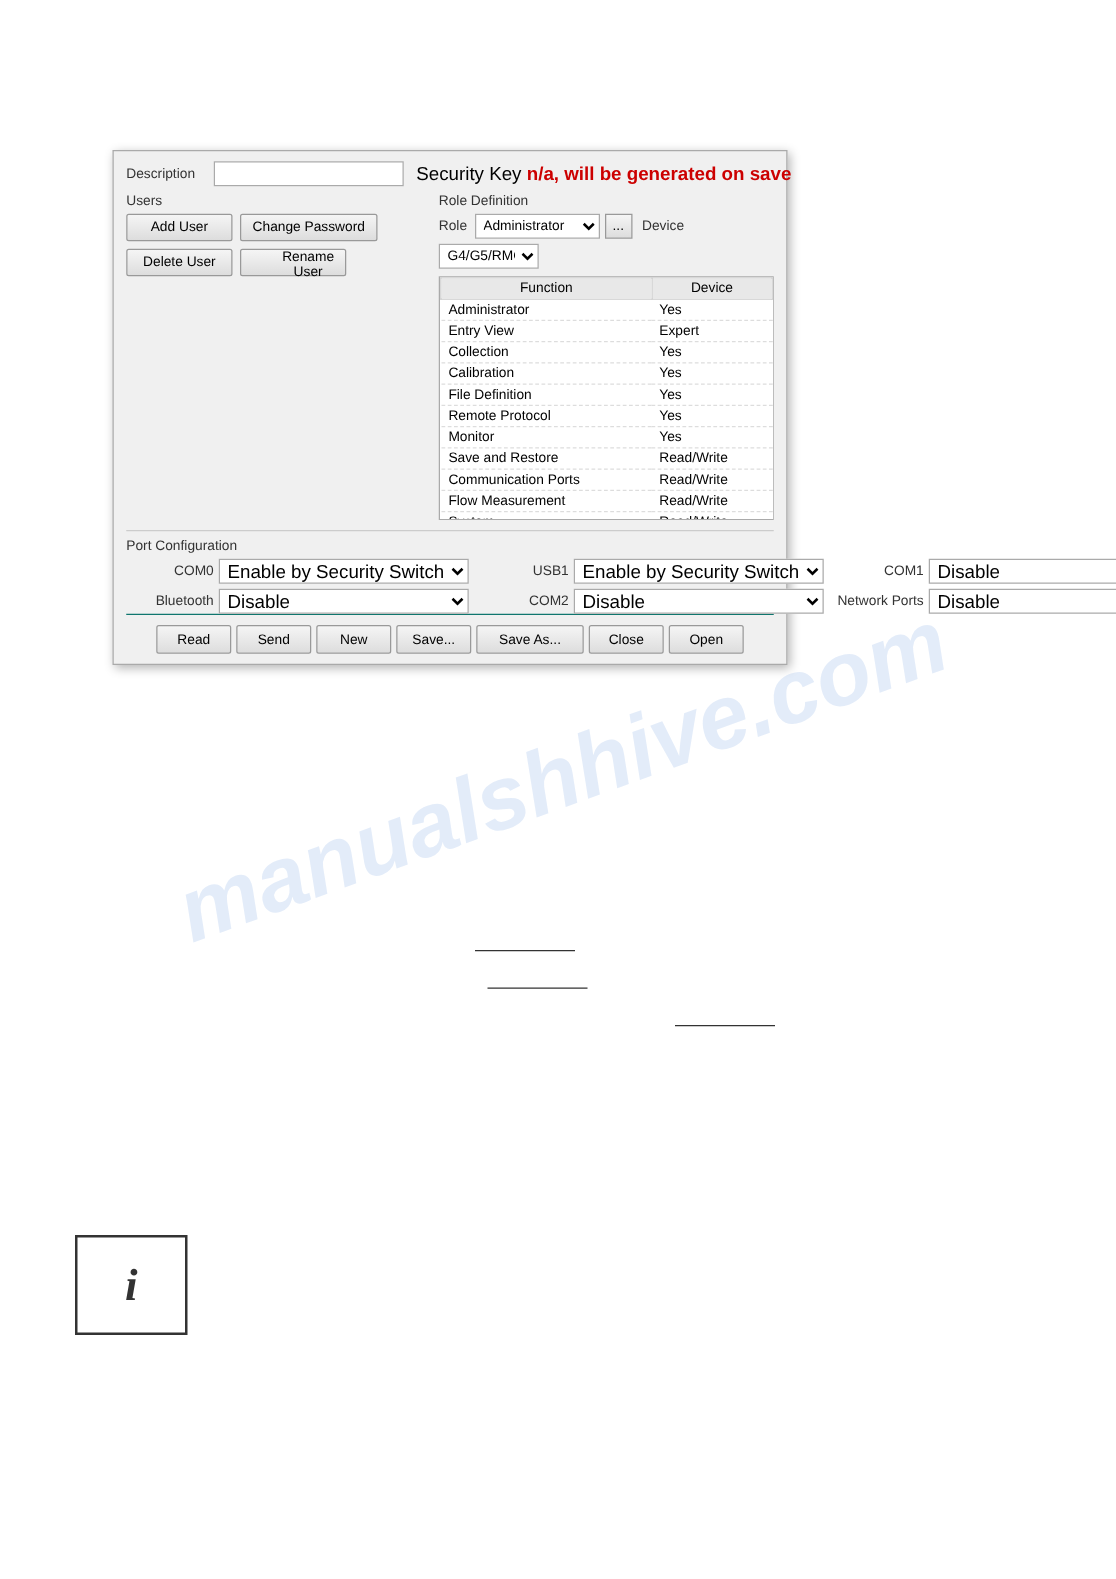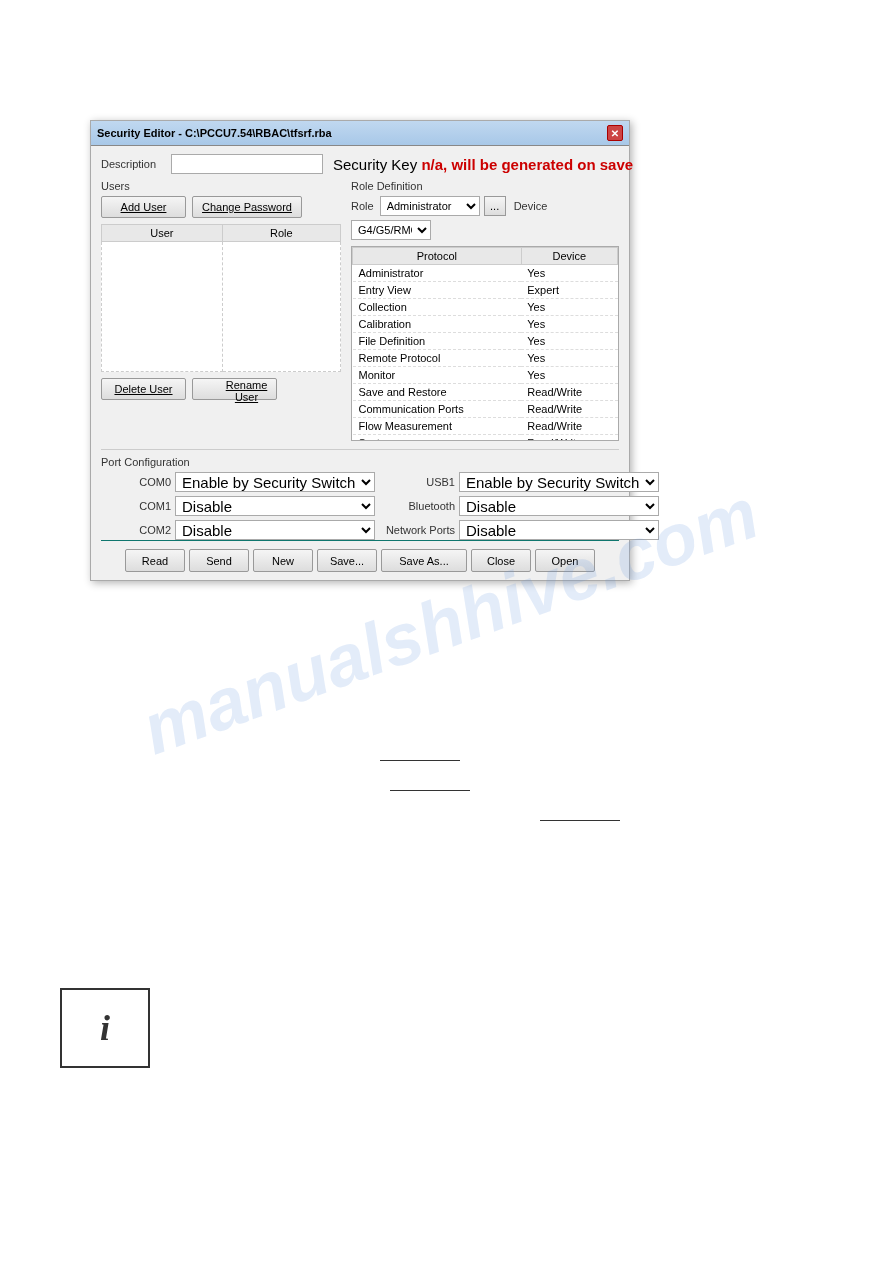--- a/index.html
+++ b/index.html
@@ -138,21 +138,20 @@
 
     
     .btn {
       height: 22px;
       background: linear-gradient(to bottom, #f5f5f5, #ddd);
       border: 1px solid #999;
       padding: 0 8px;
       font-size: 11px;
       cursor: pointer;
       border-radius: 2px;
-      text-decoration: underline;
     }
 
     .user-btns {
       display: flex;
       gap: 6px;
       margin-bottom: 6px;
     }
     .btn-add-user { width: 85px; }
     .btn-change-pw { width: 110px; }
 
@@ -242,21 +241,21 @@
     }
 
     
     .port-config-section {
       margin-top: 8px;
       border-top: 1px solid #ccc;
       padding-top: 6px;
     }
     .port-grid {
       display: grid;
-      grid-template-columns: 1fr 1fr;
+      grid-template-columns: 1fr 1fr 1fr;
       gap: 4px 10px;
       margin-top: 4px;
     }
     .port-row {
       display: flex;
       align-items: center;
       gap: 4px;
     }
     .port-label {
       width: 70px;
@@ -322,24 +321,20 @@
 <div class="underline1"></div>
 <div class="underline2"></div>
 <div class="underline3"></div>
 
 <div class="info-box">
   <span class="info-box-i">i</span>
 </div>
 
 <div class="dialog">
 
-  <div class="dialog-titlebar">
-    <span class="dialog-title">Security Editor - C:\PCCU7.54\RBAC\tfsrf.rba</span>
-    <div class="dialog-close-btn">✕</div>
-  </div>
 
   <div class="dialog-body">
 
     <div style="position:relative; display:flex; align-items:center; margin-bottom:6px;">
       <div class="desc-row" style="margin-bottom:0; flex:1;">
         <span class="desc-label">Description</span>
         <input class="desc-input" type="text" value="" style="">
       </div>
       <div style="margin-left:10px; font-size:15px; white-space:nowrap;">
         <span>Security Key </span><span class="security-key-value">n/a, will be generated on save</span>
@@ -347,54 +342,40 @@
     </div>
 
     <div class="two-col">
 
       <div class="left-col">
         <div class="section-header">Users</div>
         <div class="user-btns">
           <button class="btn btn-add-user">Add User</button>
           <button class="btn btn-change-pw">Change Password</button>
         </div>
-        <table class="user-table">
-          <thead>
-            <tr>
-              <th>User</th>
-              <th>Role</th>
-            </tr>
-          </thead>
-          <tbody>
-            <tr>
-              <td>&nbsp;</td>
-              <td>&nbsp;</td>
-            </tr>
-          </tbody>
-        </table>
         <div class="user-action-btns">
           <button class="btn btn-delete">Delete User</button>
           <button class="btn btn-rename">Rename User</button>
         </div>
       </div>
 
       <div class="right-col">
         <div class="section-header">Role Definition</div>
         <div class="role-def-row">
           <span class="role-label">Role</span>
           <select class="role-select" style="width:100px;"><option>Administrator</option></select>
           <button class="ellipsis-btn">...</button>
           <span class="device-label">Device</span>
           <select class="role-select" style="width:80px;"><option>G4/G5/RMC</option></select>
         </div>
         <div class="func-table-wrapper">
           <table class="func-table">
             <thead>
               <tr>
-                <th>Protocol</th>
+                <th>Function</th>
                 <th>Device</th>
               </tr>
             </thead>
             <tbody id="func-tbody">
             <tr>
                   <td>Administrator</td>
                   <td>Yes</td>
                 </tr>
                 <tr>
                   <td>Entry View</td>

